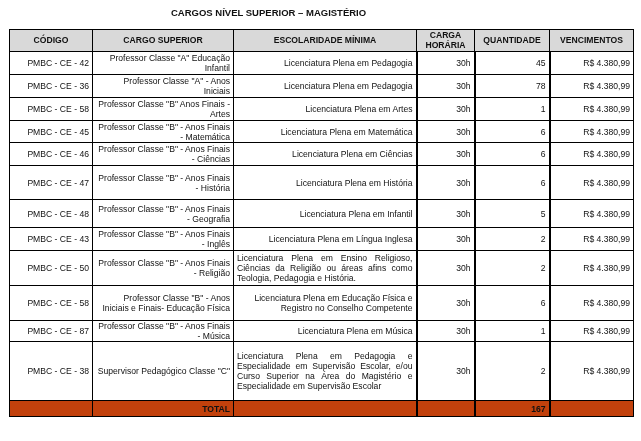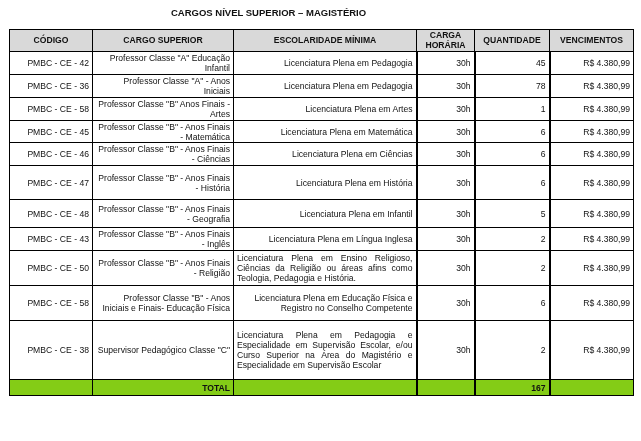--- a/index.html
+++ b/index.html
@@ -9,21 +9,21 @@
            font-size: 9.5px; font-weight: bold; }
   .title span { position: absolute; left: 171px; white-space: nowrap; text-align: right; }
   table { position: absolute; left: 9px; top: 29px; border-collapse: collapse;
           table-layout: fixed; width: 624px; }
   th, td { border: 1px solid #000; font-size: 8.6px; line-height: 10px; padding: 0 3px; vertical-align: middle; }
   th { background: #d9d9d9; font-weight: bold; text-align: center; font-size: 8.6px; line-height: 9.5px; height: 21px; }
   td.c { text-align: right; }
   td.l { text-align: right; }
   td.j { text-align: justify; text-align-last: left; }
   td.thick-l { border-left: 2px solid #000; }
-  tr.total td { background: #84cc16; font-weight: bold; height: 15px; }
+  tr.total td { background: #c2410c; font-weight: bold; height: 15px; }
   col.c1 { width: 83px; } col.c2 { width: 141px; } col.c3 { width: 183px; }
   col.c4 { width: 58px; } col.c5 { width: 75px; } col.c6 { width: 84px; }
 </style>
 </head>
 <body>
 
 <div class="title">
   <span>CARGOS NÍVEL SUPERIOR – MAGISTÉRIO</span>
 </div>
 
@@ -120,20 +120,28 @@
       <td class="c thick-l">R$ 4.380,99</td>
     </tr>
     <tr style="height:35px">
       <td class="l">PMBC - CE - 58</td>
       <td class="l">Professor Classe "B" - Anos Iniciais e Finais- Educação Física</td>
       <td class="l">Licenciatura Plena em Educação Física e Registro no Conselho Competente</td>
       <td class="c thick-l">30h</td>
       <td class="c thick-l">6</td>
       <td class="c thick-l">R$ 4.380,99</td>
     </tr>
+    <tr style="height:20px">
+      <td class="l">PMBC - CE - 87</td>
+      <td class="l">Professor Classe "B" - Anos Finais - Música</td>
+      <td class="l">Licenciatura Plena em Música</td>
+      <td class="c thick-l">30h</td>
+      <td class="c thick-l">1</td>
+      <td class="c thick-l">R$ 4.380,99</td>
+    </tr>
     <tr style="height:59px">
       <td class="l">PMBC - CE - 38</td>
       <td class="l">Supervisor Pedagógico Classe "C"</td>
       <td class="j">Licenciatura Plena em Pedagogia e Especialidade em Supervisão Escolar, e/ou Curso Superior na Área do Magistério e Especialidade em Supervisão Escolar</td>
       <td class="c thick-l">30h</td>
       <td class="c thick-l">2</td>
       <td class="c thick-l">R$ 4.380,99</td>
     </tr>
     <tr class="total">
       <td></td>

